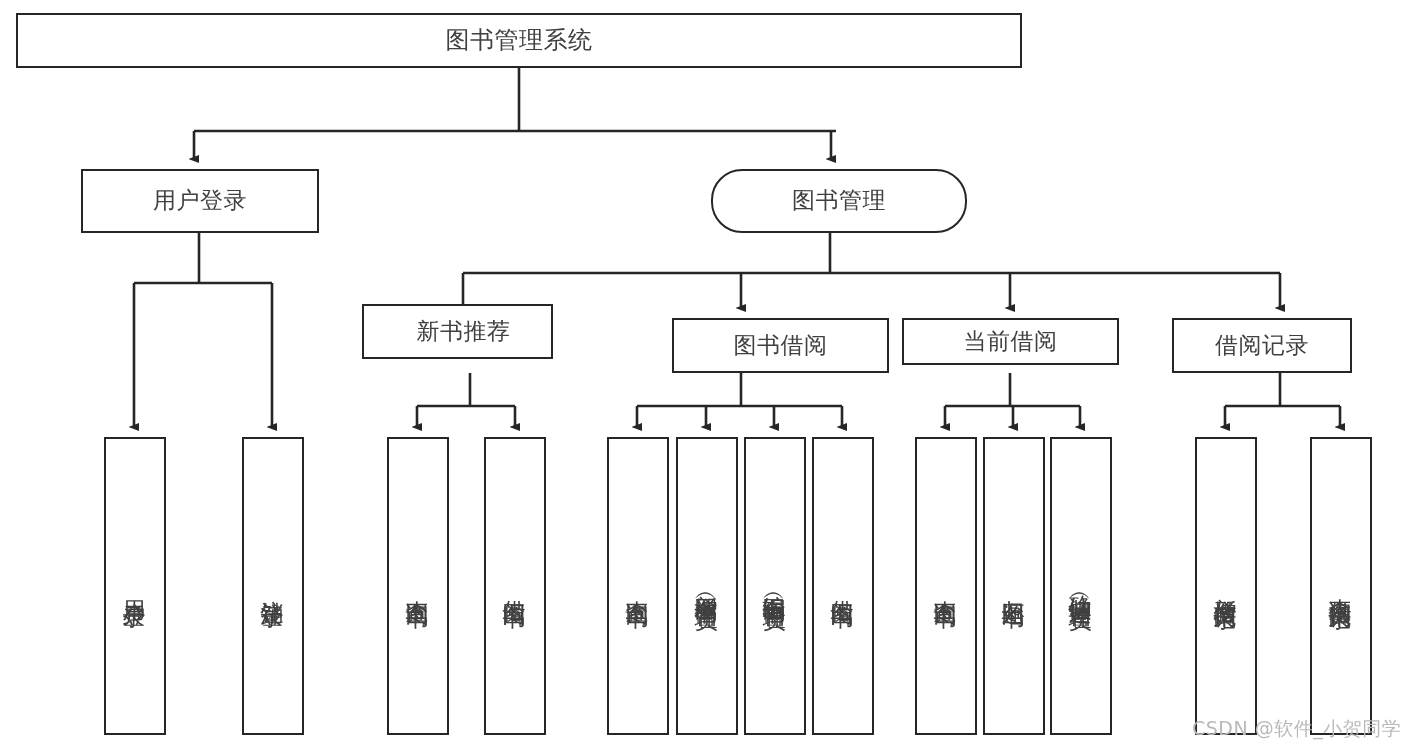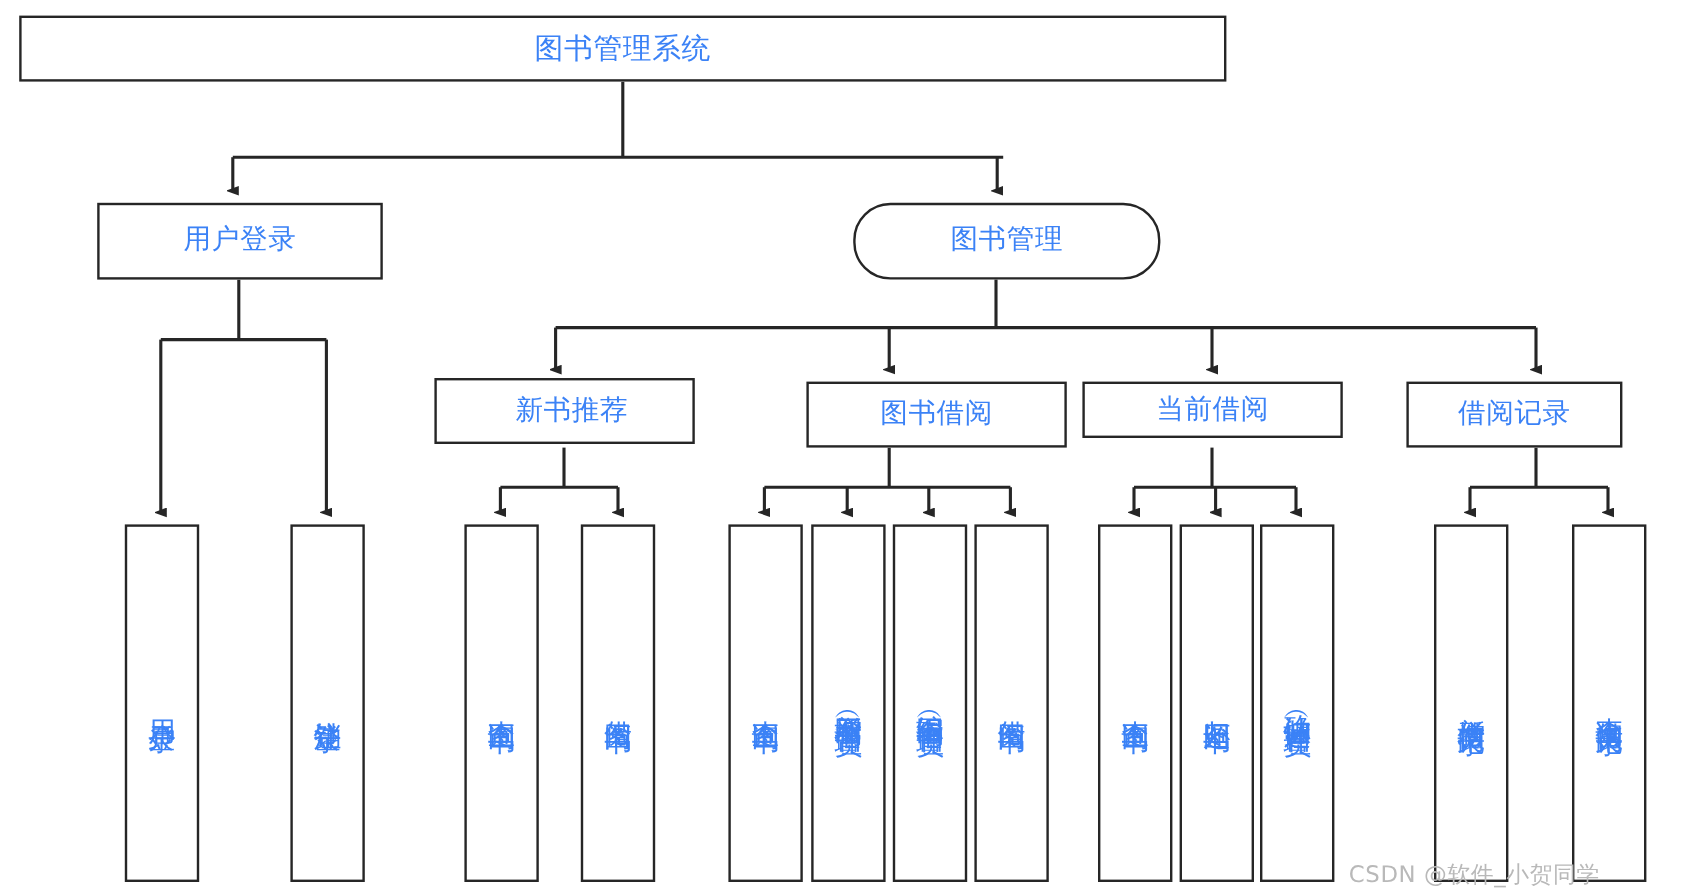--- a/index.html
+++ b/index.html
@@ -26,21 +26,21 @@
     pointer-events: none;
   }
   .node {
     position: absolute;
     box-sizing: border-box;
     border: 2px solid #262626;
     background: #ffffff;
     display: flex;
     align-items: center;
     justify-content: center;
-    color: #3b82f6;
+    color: #404040;
   }
   .node.horiz {
     font-size: 23px;
     letter-spacing: 0.5px;
     line-height: 1.2;
   }
   .node.root {
     font-size: 24px;
   }
   .node.vert {
@@ -124,21 +124,21 @@
     <span>图书管理系统</span>
   </div>
 
   <div class="node horiz" style="left:81px; top:169px; width:238px; height:64px;">
     <span>用户登录</span>
   </div>
   <div class="node horiz" style="left:711px; top:169px; width:256px; height:64px;border-radius:31px;">
     <span>图书管理</span>
   </div>
 
-  <div class="node horiz" style="left:362px; top:315px; width:217px; height:55px;padding-left:12px;">
+  <div class="node horiz" style="left:362px; top:304px; width:191px; height:55px;padding-left:12px;">
     <span>新书推荐</span>
   </div>
   <div class="node horiz" style="left:633px; top:318px; width:217px; height:55px;margin-left:39px;">
     <span>图书借阅</span>
   </div>
   <div class="node horiz" style="left:902px; top:318px; width:217px; height:47px;">
     <span>当前借阅</span>
   </div>
   <div class="node horiz" style="left:1172px; top:318px; width:180px; height:55px;">
     <span>借阅记录</span>
@@ -181,15 +181,15 @@
     <span class="vtext">确认归还（管理员）</span>
   </div>
 
   <div class="node vert" style="left:1195px; top:437px; width:62px; height:298px;">
     <span class="vtext">新增借阅记录</span>
   </div>
   <div class="node vert" style="left:1310px; top:437px; width:62px; height:298px;">
     <span class="vtext">查询借阅记录</span>
   </div>
 
-  <div class="watermark" style="left:1124px; top:716px;">CSDN @软件_小贺同学</div>
+  <div class="watermark" style="left:1192px; top:716px;">CSDN @软件_小贺同学</div>
 
 </div>
 
 </body></html>

